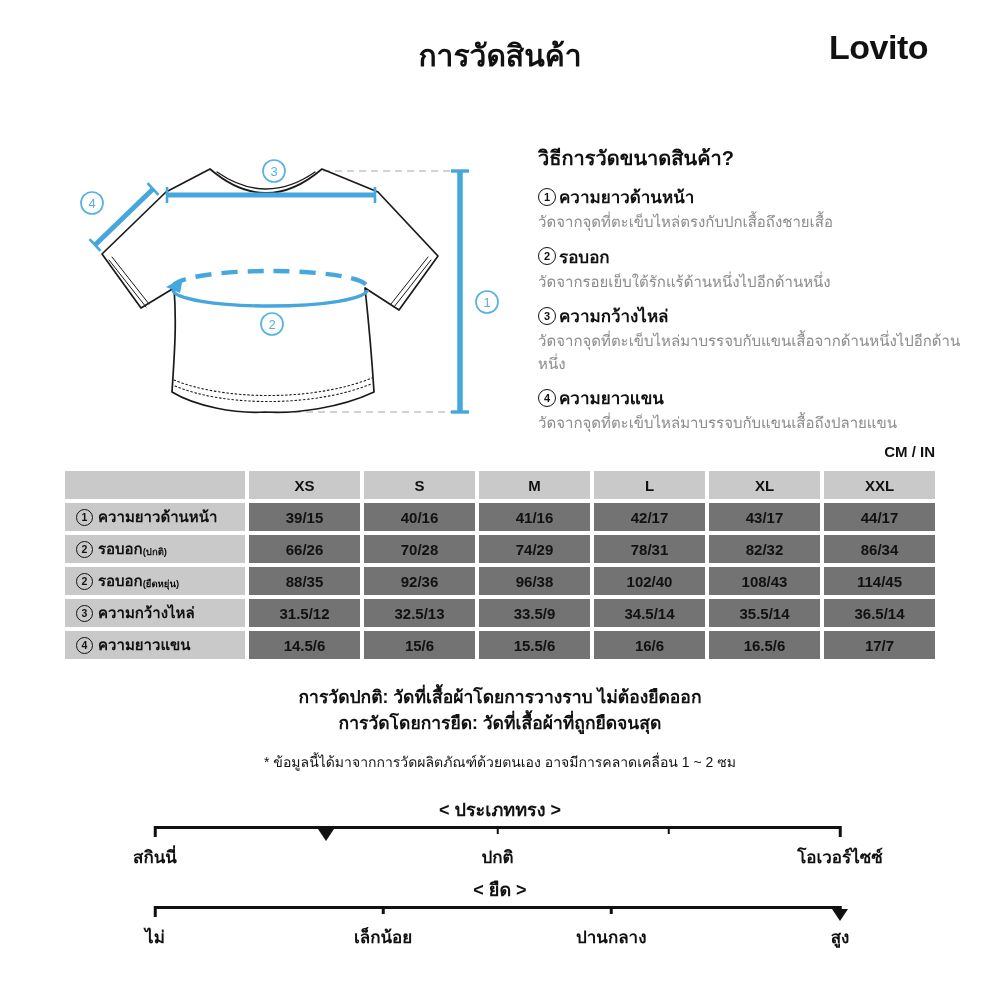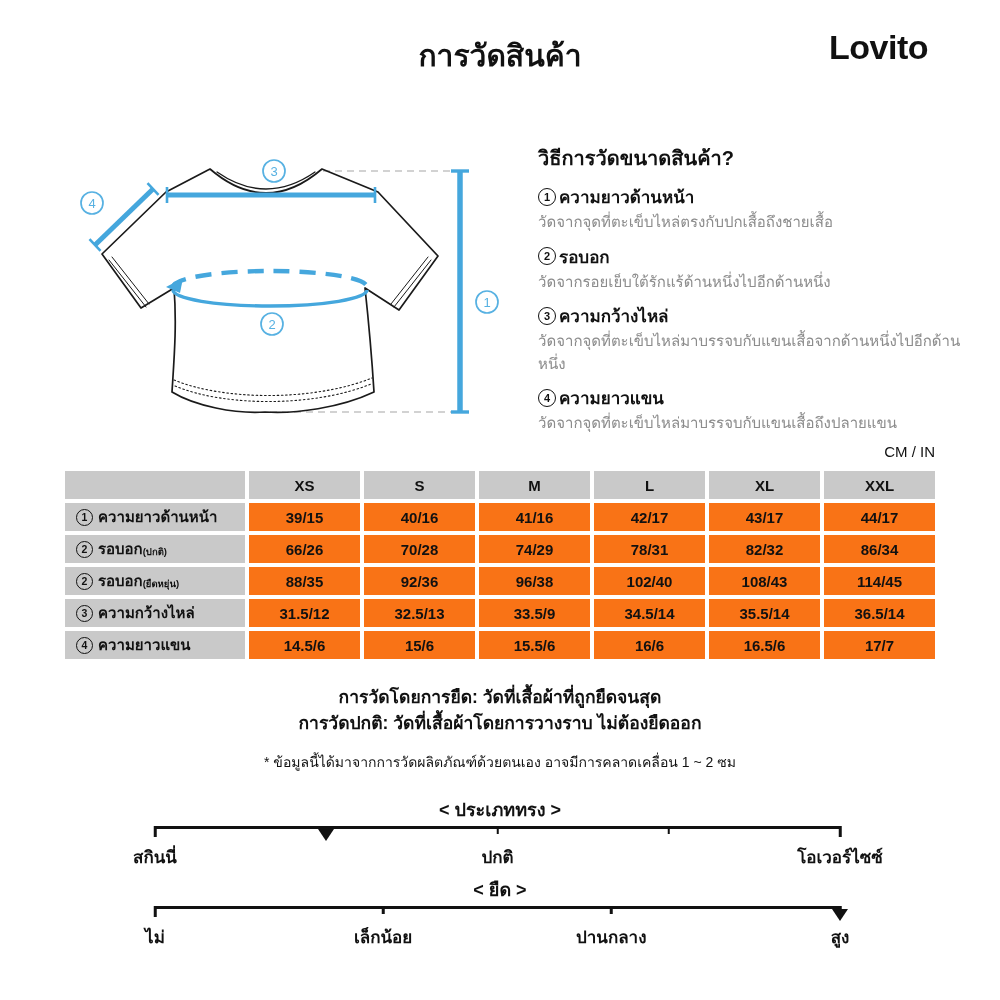--- a/index.html
+++ b/index.html
@@ -36,32 +36,32 @@
     border-radius:50%; align-items:center; justify-content:center;
     font-size:11px; font-weight:700; margin-right:3px; flex:0 0 auto;
   }
   .howto .item-desc{
     font-size:15px; color:#8c8c8c; line-height:1.5; margin-top:1px;
   }
 
   
   .unit-label{
     position:absolute; top:443px; right:65px;
-    font-size:15px; font-weight:400;
+    font-size:15px; font-weight:700;
   }
 
   
   .size-table{
     position:absolute; left:65px; top:471px; width:870px;
     display:grid; grid-template-columns:180px repeat(6,1fr);
     gap:4px;
   }
   .size-table .cell{
     height:28px; display:flex; align-items:center; justify-content:center;
-    font-size:15px; font-weight:700; background:#f97316;
+    font-size:15px; font-weight:700; background:#737373;
   }
   .size-table .hcell{ background:#c9c9c9; }
   .size-table .lcell{
     background:#c9c9c9; justify-content:flex-start; padding-left:11px;
   }
   .lcell .cnum{ width:17px; height:17px; margin-right:5px; font-size:10.5px; border-width:1.3px;}
   .lcell .sub{ font-size:9.5px; font-weight:700; align-self:flex-end; padding-bottom:4px; }
 
   
   .notes{ position:absolute; left:0; right:0; top:684px; text-align:center; }
@@ -252,22 +252,22 @@
   </div>
   <div class="cell">14.5/6</div>
   <div class="cell">15/6</div>
   <div class="cell">15.5/6</div>
   <div class="cell">16/6</div>
   <div class="cell">16.5/6</div>
   <div class="cell">17/7</div>
 </div>
 
 <div class="notes">
+  <div class="n-line">การวัดปกติ: วัดที่เสื้อผ้าโดยการวางราบ ไม่ต้องยืดออก</div>
   <div class="n-line">การวัดโดยการยืด: วัดที่เสื้อผ้าที่ถูกยืดจนสุด</div>
-  <div class="n-line">การวัดปกติ: วัดที่เสื้อผ้าโดยการวางราบ ไม่ต้องยืดออก</div>
   <div class="n-disclaimer">* ข้อมูลนี้ได้มาจากการวัดผลิตภัณฑ์ด้วยตนเอง อาจมีการคลาดเคลื่อน 1 ~ 2 ซม</div>
 </div>
 
 <div class="scale-title" style="top:795px">&lt; ประเภททรง &gt;</div>
 <div class="scale-track" style="top:826px">
   <div class="scale-line"></div>
   <div class="tick end" style="left:0%"></div>
   <div class="tick mid" style="left:50%"></div>
   <div class="tick mid" style="left:75%"></div>
   <div class="tick end" style="left:100%"></div>

